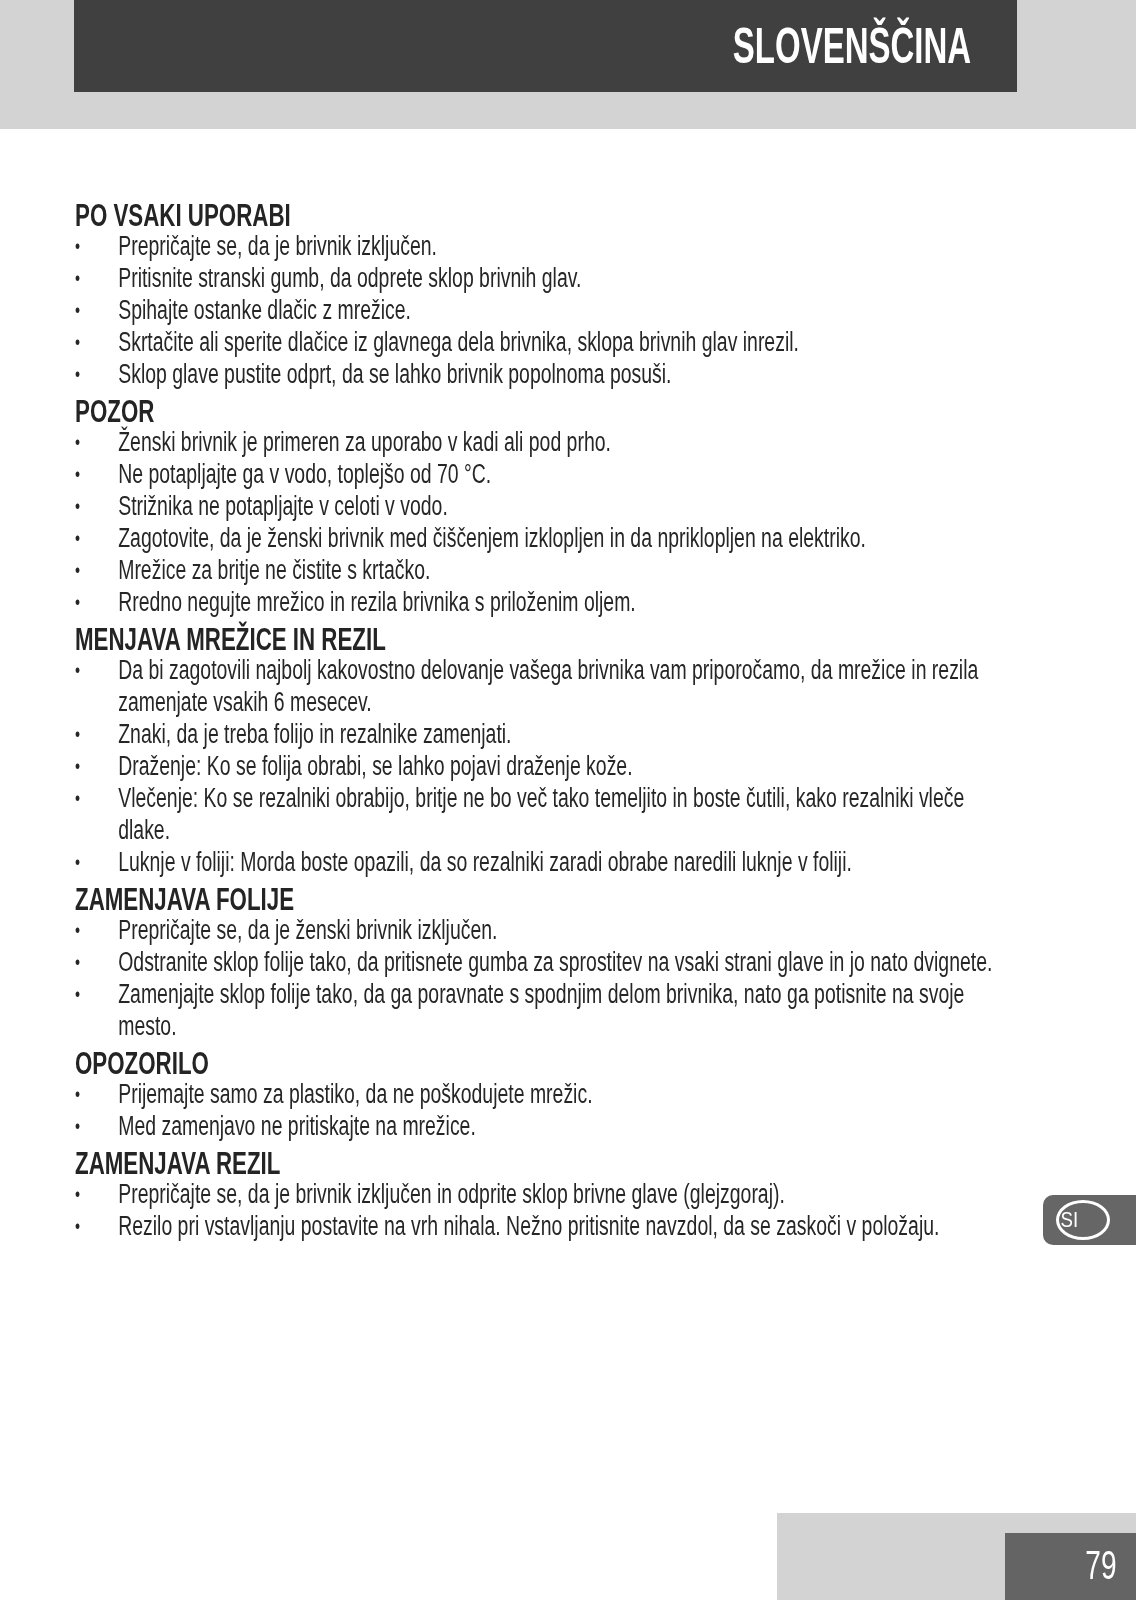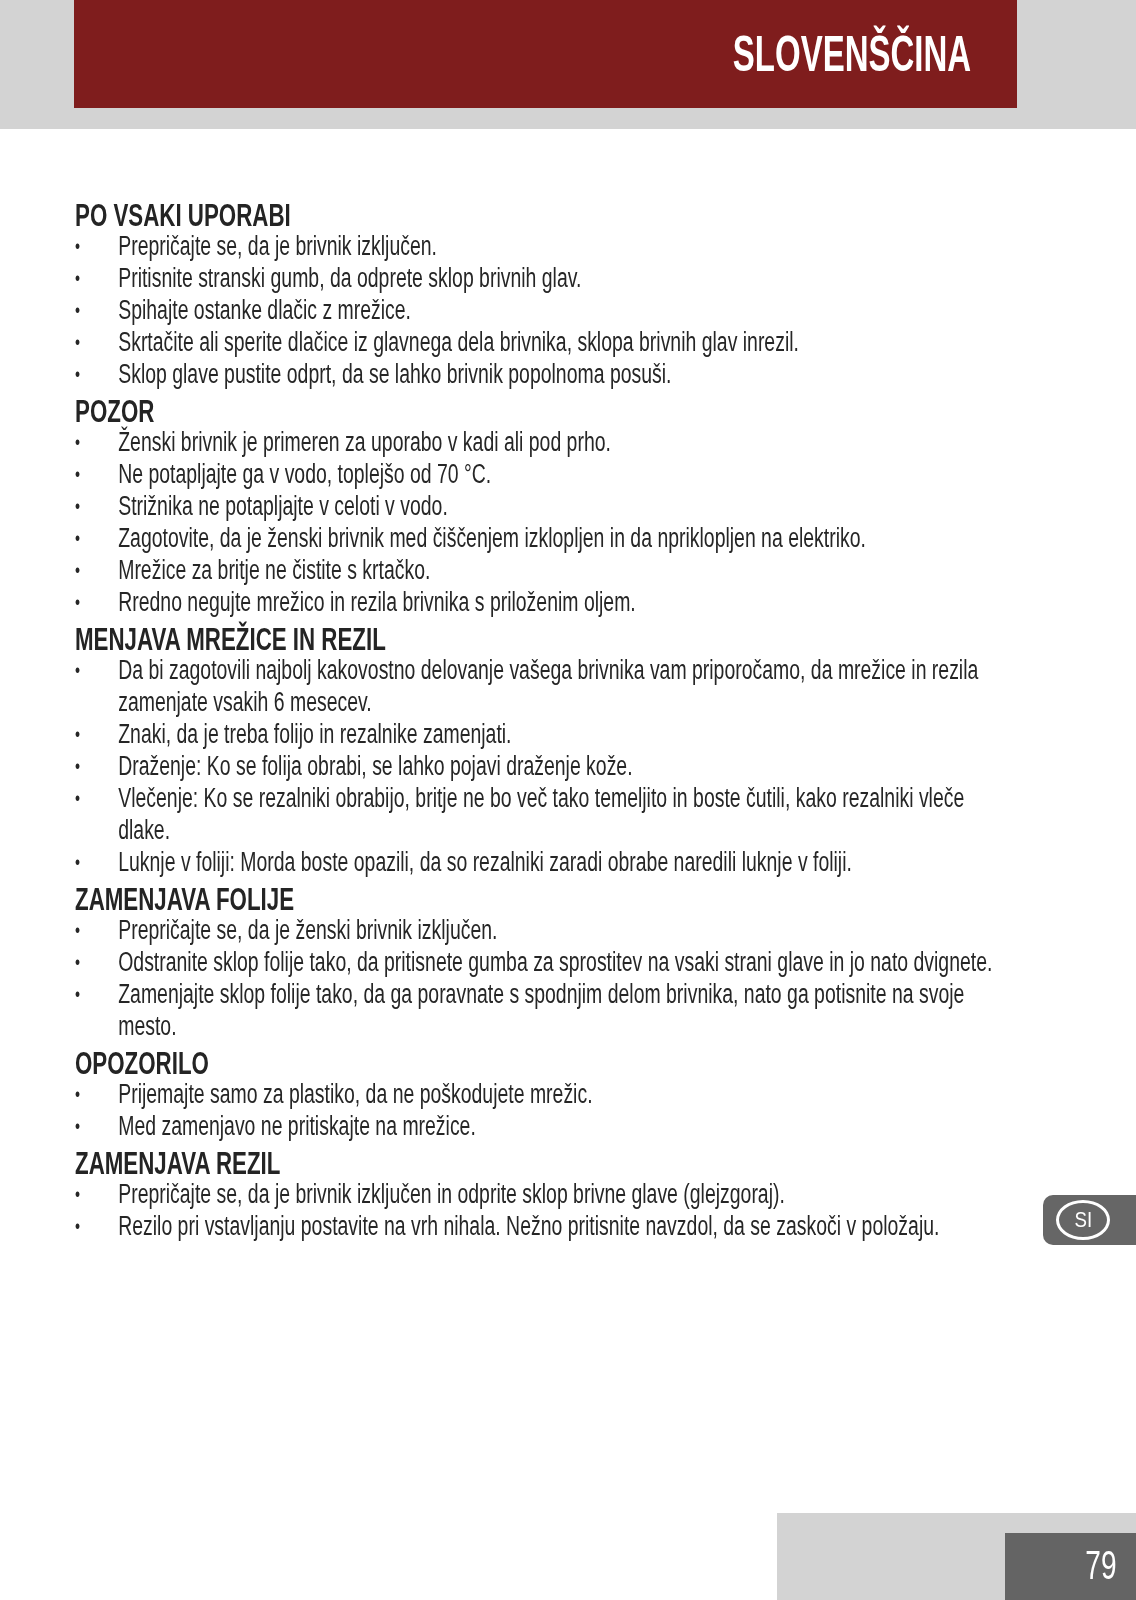--- a/index.html
+++ b/index.html
@@ -10,22 +10,22 @@
     color:#262626;
     -webkit-font-smoothing:antialiased;
   }
   
   .top-band{
     position:absolute;left:0;top:0;width:1136px;height:129px;
     background:#d3d3d3;
   }
   
   .lang-bar{
-    position:absolute;left:74px;top:0;width:943px;height:108px;
-    background:#7f1d1d;
+    position:absolute;left:74px;top:0;width:943px;height:92px;
+    background:#404040;
     display:flex;align-items:center;justify-content:flex-end;
     padding-right:46px;box-sizing:border-box;
   }
   .lang-title{
     color:#ffffff;font-weight:bold;font-size:50px;line-height:1;
     transform:scaleX(0.66);transform-origin:100% 50%;
     white-space:nowrap;letter-spacing:0px;
   }
   
   .content{
@@ -54,21 +54,21 @@
   .txt{flex:1;}
   
   .si-badge{
     position:absolute;left:1043px;top:1195px;width:93px;height:50px;
     background:#666666;border-radius:10px 0 0 10px;
   }
   .si-oval{
     position:absolute;left:13px;top:5px;width:54px;height:40px;
     border:3px solid #ffffff;border-radius:50%;
     box-sizing:border-box;
-    display:flex;align-items:center;justify-content:center;
+    display:flex;align-items:center;justify-content:flex-start;
   }
   .si-label{
     color:#ffffff;font-size:22px;line-height:1;
     transform:scaleX(0.85);
   }
   
   .footer-bar{
     position:absolute;left:777px;top:1513px;width:359px;height:87px;
     background:#d3d3d3;
   }

